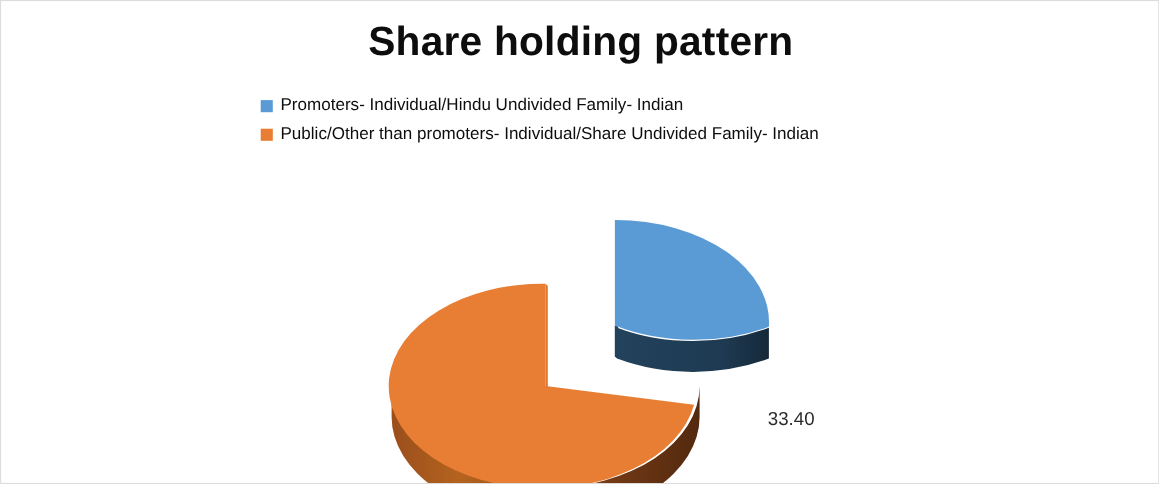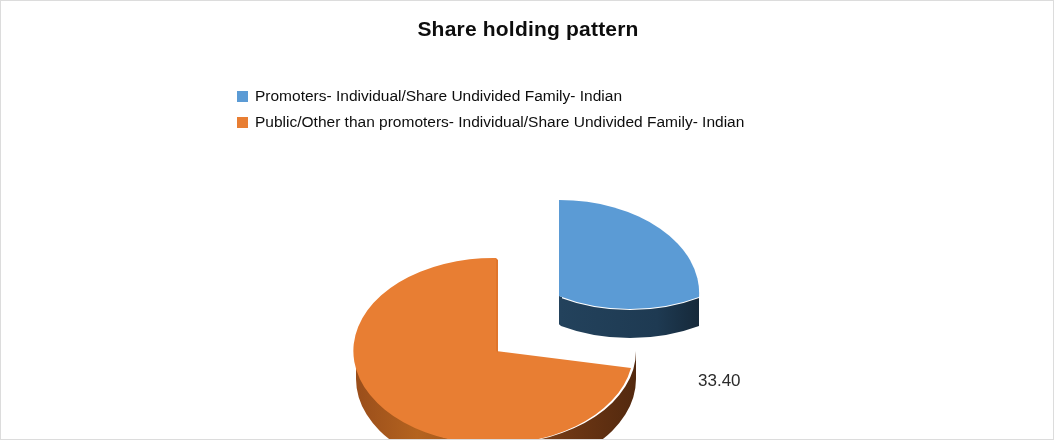--- a/index.html
+++ b/index.html
@@ -21,21 +21,21 @@
     overflow: hidden;
   }
 
   
   .chart-title {
     position: absolute;
     left: 0;
     top: 16px;
     width: 1054px;
     text-align: center;
-    font-size: 21px;
+    font-size: 37px;
     font-weight: bold;
     color: #0d0d0d;
     letter-spacing: 0.2px;
     font-family: "Liberation Sans", sans-serif;
   }
 
   
   .legend {
     position: absolute;
     left: 236px;
@@ -89,21 +89,21 @@
 <body>
 
 <div id="chart-canvas">
 
   <div class="chart-title">Share holding pattern</div>
 
   <div class="legend">
 
     <div class="legend-item">
       <span class="legend-swatch" style="background:#5B9BD5;"></span>
-      <span class="legend-label">Promoters- Individual/Share Undivided Family- Indian</span>
+      <span class="legend-label">Promoters- Individual/Hindu Undivided Family- Indian</span>
     </div>
 
     <div class="legend-item">
       <span class="legend-swatch" style="background:#E87E33;"></span>
       <span class="legend-label">Public/Other than promoters- Individual/Share Undivided Family- Indian</span>
     </div>
 
   </div>
 
   <div class="plot-area">

